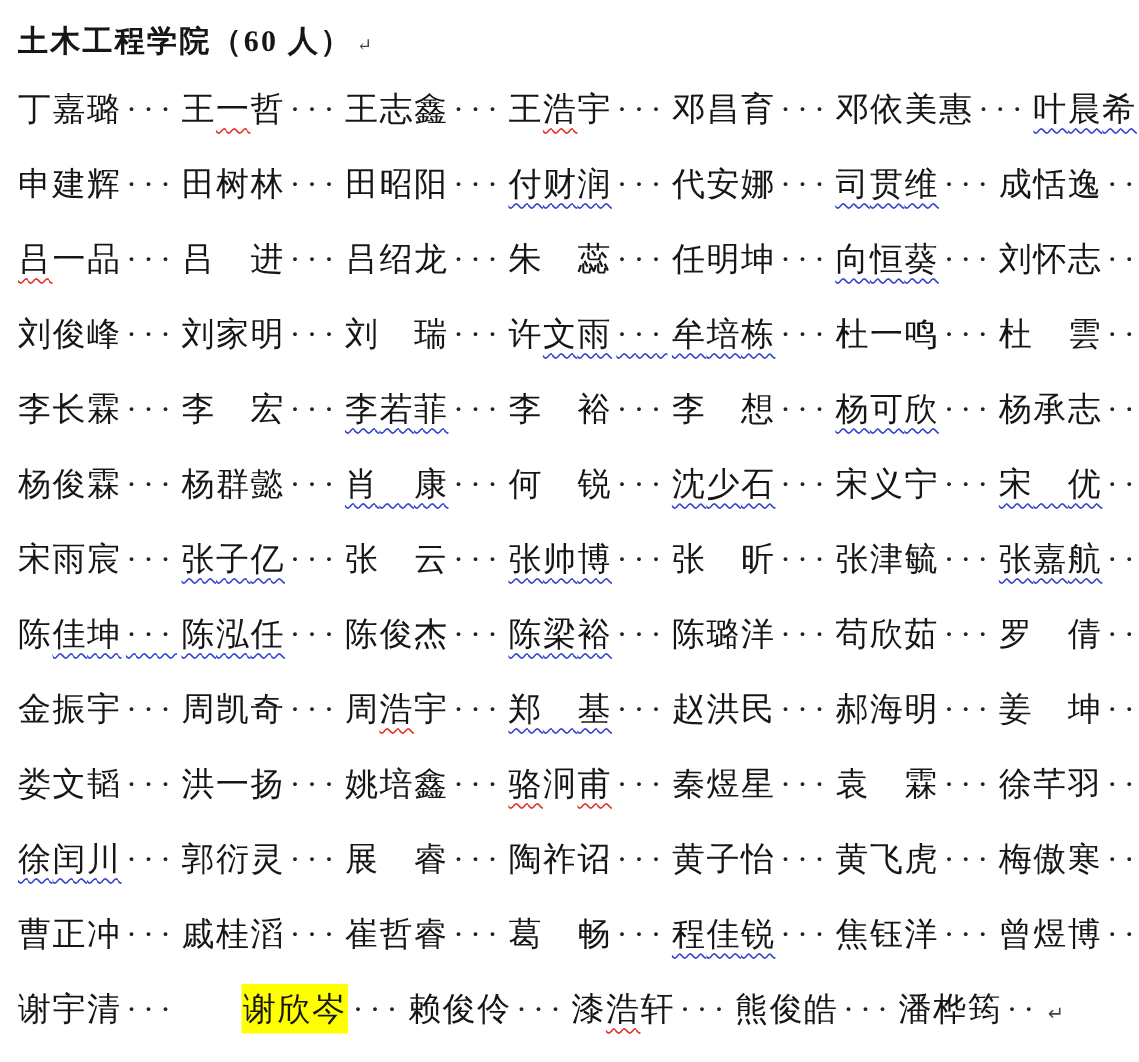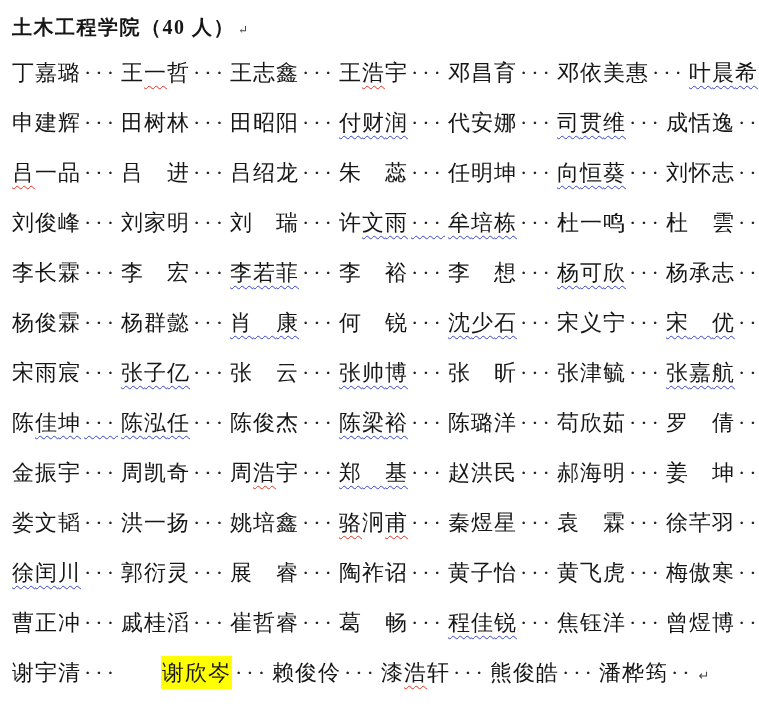--- a/index.html
+++ b/index.html
@@ -67,21 +67,21 @@
     font-size: 13px;
     color: #444444;
     margin-left: 2px;
   }
 </style>
 </head>
 <body>
 
 <div class="page" style="--red: #e03323; --blue: #3344cc; --hl: #ffff00; color: rgb(22, 22, 22);">
   <div class="title-line">
-    <span>土木工程学院（40 人）</span><span class="pilcrow">↵</span>
+    <span>土木工程学院（60 人）</span><span class="pilcrow">↵</span>
   </div>
   <div class="rows">
       <div class="row"><span class="name"><span>丁</span><span>嘉</span><span>璐</span></span><span class="sep">···</span><span class="name"><span>王</span><span class="u-red">一</span><span>哲</span></span><span class="sep">···</span><span class="name"><span>王</span><span>志</span><span>鑫</span></span><span class="sep">···</span><span class="name"><span>王</span><span class="u-red">浩</span><span>宇</span></span><span class="sep">···</span><span class="name"><span>邓</span><span>昌</span><span>育</span></span><span class="sep">···</span><span class="name"><span>邓</span><span>依</span><span>美</span><span>惠</span></span><span class="sep">···</span><span class="name"><span class="u-blue">叶</span><span class="u-blue">晨</span><span class="u-blue">希</span></span></div>
       <div class="row"><span class="name"><span>申</span><span>建</span><span>辉</span></span><span class="sep">···</span><span class="name"><span>田</span><span>树</span><span>林</span></span><span class="sep">···</span><span class="name"><span>田</span><span>昭</span><span>阳</span></span><span class="sep">···</span><span class="name"><span class="u-blue">付</span><span class="u-blue">财</span><span class="u-blue">润</span></span><span class="sep">···</span><span class="name"><span>代</span><span>安</span><span>娜</span></span><span class="sep">···</span><span class="name"><span class="u-blue">司</span><span class="u-blue">贯</span><span class="u-blue">维</span></span><span class="sep">···</span><span class="name"><span>成</span><span>恬</span><span>逸</span></span><span class="sep">···</span></div>
       <div class="row"><span class="name"><span class="u-red">吕</span><span>一</span><span>品</span></span><span class="sep">···</span><span class="name"><span>吕</span><span>　</span><span>进</span></span><span class="sep">···</span><span class="name"><span>吕</span><span>绍</span><span>龙</span></span><span class="sep">···</span><span class="name"><span>朱</span><span>　</span><span>蕊</span></span><span class="sep">···</span><span class="name"><span>任</span><span>明</span><span>坤</span></span><span class="sep">···</span><span class="name"><span class="u-blue">向</span><span class="u-blue">恒</span><span class="u-blue">葵</span></span><span class="sep">···</span><span class="name"><span>刘</span><span>怀</span><span>志</span></span><span class="sep">···</span></div>
       <div class="row"><span class="name"><span>刘</span><span>俊</span><span>峰</span></span><span class="sep">···</span><span class="name"><span>刘</span><span>家</span><span>明</span></span><span class="sep">···</span><span class="name"><span>刘</span><span>　</span><span>瑞</span></span><span class="sep">···</span><span class="name"><span>许</span><span class="u-blue">文</span><span class="u-blue">雨</span></span><span class="sep u-blue">···</span><span class="name"><span class="u-blue">牟</span><span class="u-blue">培</span><span class="u-blue">栋</span></span><span class="sep">···</span><span class="name"><span>杜</span><span>一</span><span>鸣</span></span><span class="sep">···</span><span class="name"><span>杜</span><span>　</span><span>雲</span></span><span class="sep">···</span></div>
       <div class="row"><span class="name"><span>李</span><span>长</span><span>霖</span></span><span class="sep">···</span><span class="name"><span>李</span><span>　</span><span>宏</span></span><span class="sep">···</span><span class="name"><span class="u-blue">李</span><span class="u-blue">若</span><span class="u-blue">菲</span></span><span class="sep">···</span><span class="name"><span>李</span><span>　</span><span>裕</span></span><span class="sep">···</span><span class="name"><span>李</span><span>　</span><span>想</span></span><span class="sep">···</span><span class="name"><span class="u-blue">杨</span><span class="u-blue">可</span><span class="u-blue">欣</span></span><span class="sep">···</span><span class="name"><span>杨</span><span>承</span><span>志</span></span><span class="sep">···</span></div>
       <div class="row"><span class="name"><span>杨</span><span>俊</span><span>霖</span></span><span class="sep">···</span><span class="name"><span>杨</span><span>群</span><span>懿</span></span><span class="sep">···</span><span class="name"><span class="u-blue">肖</span><span class="u-blue">　</span><span class="u-blue">康</span></span><span class="sep">···</span><span class="name"><span>何</span><span>　</span><span>锐</span></span><span class="sep">···</span><span class="name"><span class="u-blue">沈</span><span class="u-blue">少</span><span class="u-blue">石</span></span><span class="sep">···</span><span class="name"><span>宋</span><span>义</span><span>宁</span></span><span class="sep">···</span><span class="name"><span class="u-blue">宋</span><span class="u-blue">　</span><span class="u-blue">优</span></span><span class="sep">···</span></div>
       <div class="row"><span class="name"><span>宋</span><span>雨</span><span>宸</span></span><span class="sep">···</span><span class="name"><span class="u-blue">张</span><span class="u-blue">子</span><span class="u-blue">亿</span></span><span class="sep">···</span><span class="name"><span>张</span><span>　</span><span>云</span></span><span class="sep">···</span><span class="name"><span class="u-blue">张</span><span class="u-blue">帅</span><span class="u-blue">博</span></span><span class="sep">···</span><span class="name"><span>张</span><span>　</span><span>昕</span></span><span class="sep">···</span><span class="name"><span>张</span><span>津</span><span>毓</span></span><span class="sep">···</span><span class="name"><span class="u-blue">张</span><span class="u-blue">嘉</span><span class="u-blue">航</span></span><span class="sep">···</span></div>
       <div class="row"><span class="name"><span>陈</span><span class="u-blue">佳</span><span class="u-blue">坤</span></span><span class="sep u-blue">···</span><span class="name"><span class="u-blue">陈</span><span class="u-blue">泓</span><span class="u-blue">任</span></span><span class="sep">···</span><span class="name"><span>陈</span><span>俊</span><span>杰</span></span><span class="sep">···</span><span class="name"><span class="u-blue">陈</span><span class="u-blue">梁</span><span class="u-blue">裕</span></span><span class="sep">···</span><span class="name"><span>陈</span><span>璐</span><span>洋</span></span><span class="sep">···</span><span class="name"><span>苟</span><span>欣</span><span>茹</span></span><span class="sep">···</span><span class="name"><span>罗</span><span>　</span><span>倩</span></span><span class="sep">···</span></div>

